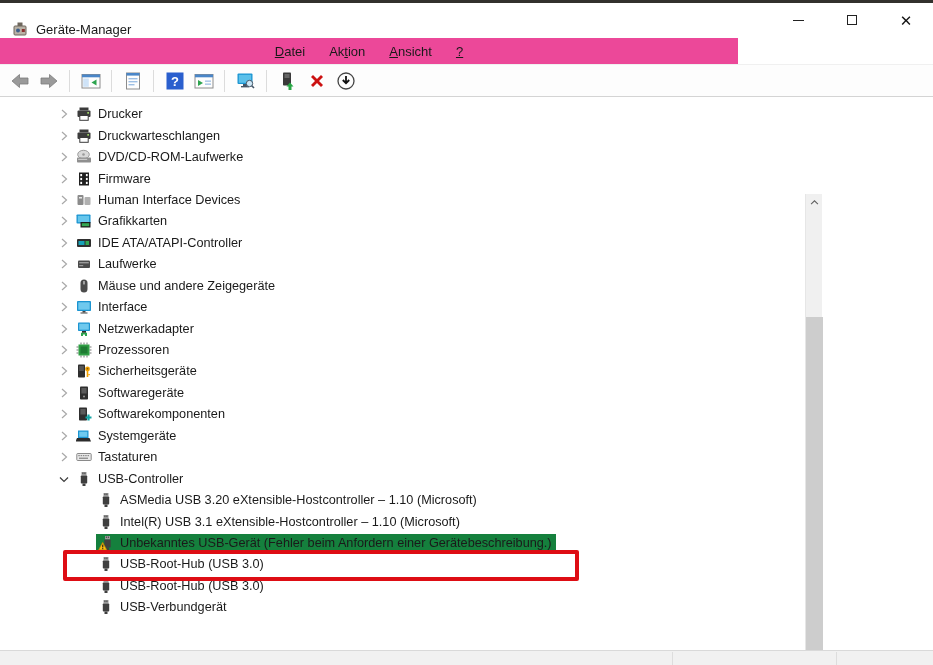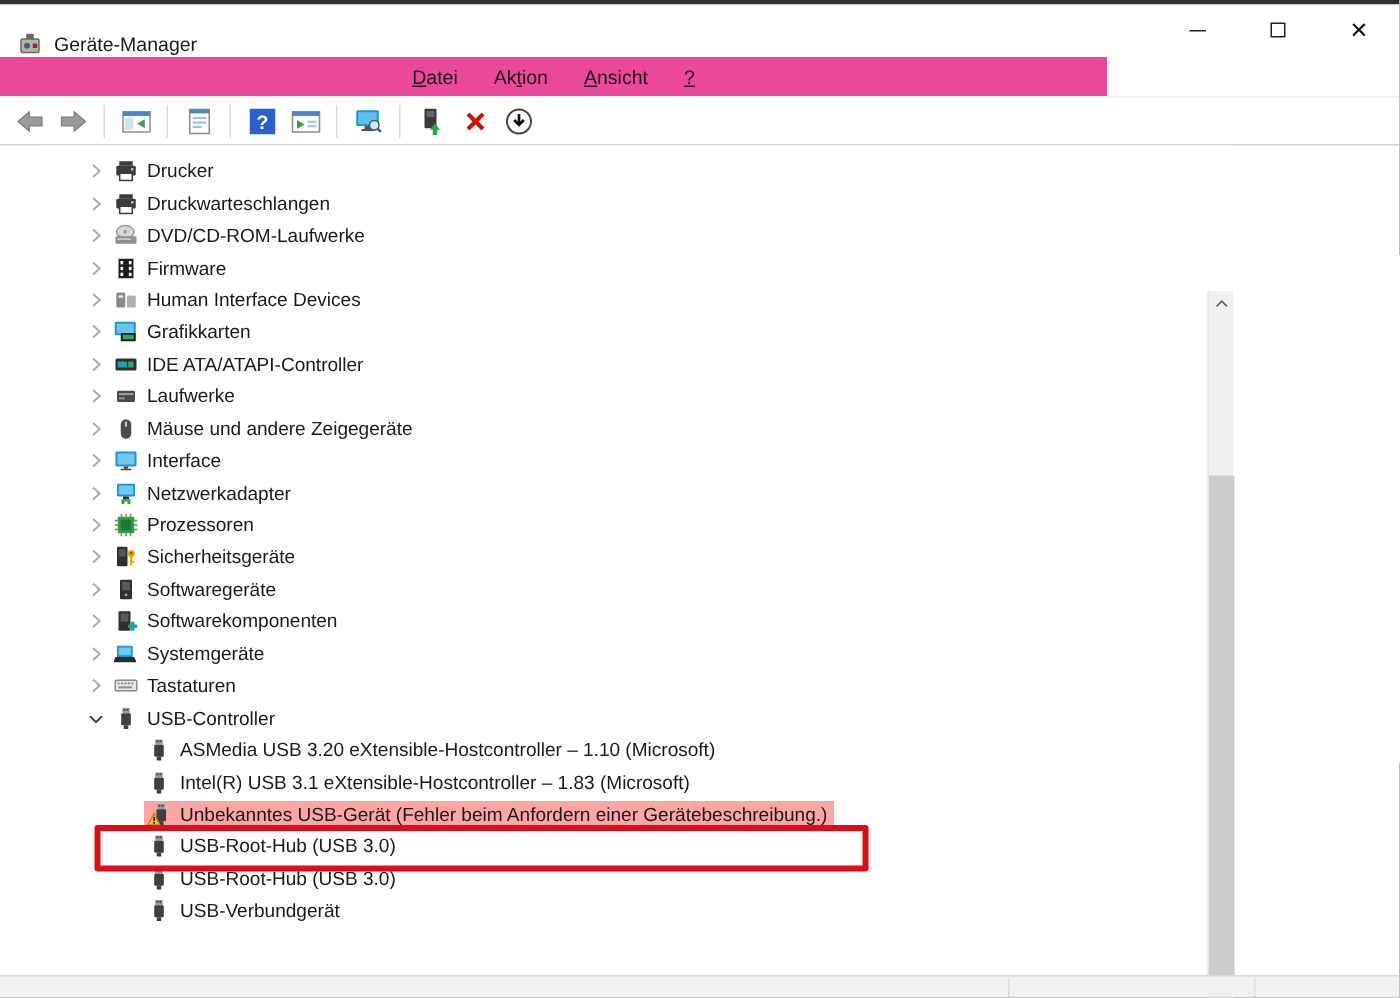--- a/index.html
+++ b/index.html
@@ -29,21 +29,21 @@
   .tb-btn { width:27px; height:27px; display:flex; align-items:center; justify-content:center; margin:0 1px; }
   .tb-sep { width:1px; height:22px; background:#dcdcdc; margin:0 6px; }
   
   .main { position:absolute; left:0; top:97px; width:794px; height:553px; background:#fff;margin-left:28px; }
   .tree { position:absolute; left:0; top:0; right:17px; bottom:0; padding-top:6.5px; overflow:hidden; }
   .tree-row { height:21.45px; display:flex; align-items:center; white-space:nowrap; }
   .tree-row.lvl1 { padding-left:26px; }
   .tree-row.lvl2 { padding-left:48px; }
   .expander { width:20px; height:16px; flex:0 0 auto; display:flex; align-items:center; justify-content:center; }
   .sel { display:flex; align-items:center; padding:1px 4px 1px 2px; }
-  .sel.selected { background:#fca5a5; }
+  .sel.selected { background:#15803d; }
   .dev-icon { width:16px; height:16px; margin-right:6px; flex:0 0 auto; }
   .row-label { font-size:12.7px; }
   
   .red-box { position:absolute; left:63px; top:550px; width:516px; height:31px;
              border:4px solid #de0d14; border-radius:2px; pointer-events:none; z-index:5; }
   
   .scrollbar { position:absolute; right:0; top:97px; width:17px; height:553px; background:#f0f0f0; border-left:1px solid #e6e6e6; }
   .sb-btn { position:absolute; left:0; width:17px; height:17px; display:flex; align-items:center; justify-content:center; }
   .sb-up { top:0; }
   .sb-thumb { position:absolute; left:0; top:123px; width:17px; height:398px; background:#cdcdcd; }
@@ -473,21 +473,21 @@
         <div class="tree-row lvl2">
           <span class="expander"></span>
           <span class="sel">
             <span class="dev-icon"><svg viewBox="0 0 16 16" width="100%" height="100%">
                 <rect x="5.5" y="1" width="5" height="3.5" fill="#9b9b9b"></rect>
                 <rect x="6.3" y="1.6" width="1.2" height="1.2" fill="#3f3f3f"></rect>
                 <rect x="8.3" y="1.6" width="1.2" height="1.2" fill="#3f3f3f"></rect>
                 <rect x="4.8" y="4.5" width="6.4" height="8" rx="0.8" fill="#3f3f3f"></rect>
                 <rect x="6.5" y="12.5" width="3" height="2.5" fill="#3f3f3f"></rect>
               </svg></span>
-            <span class="row-label">Intel(R) USB 3.1 eXtensible-Hostcontroller – 1.83 (Microsoft)</span>
+            <span class="row-label">Intel(R) USB 3.1 eXtensible-Hostcontroller – 1.10 (Microsoft)</span>
           </span>
         </div>
         <div class="tree-row lvl2">
           <span class="expander"></span>
           <span class="sel selected">
             <span class="dev-icon"><svg viewBox="0 0 16 16" width="100%" height="100%">
                 <rect x="7" y="1" width="5" height="3.5" fill="#9b9b9b"></rect>
                 <rect x="7.8" y="1.6" width="1.2" height="1.2" fill="#3f3f3f"></rect>
                 <rect x="9.8" y="1.6" width="1.2" height="1.2" fill="#3f3f3f"></rect>
                 <rect x="6.3" y="4.5" width="6.4" height="8" rx="0.8" fill="#3f3f3f"></rect>

